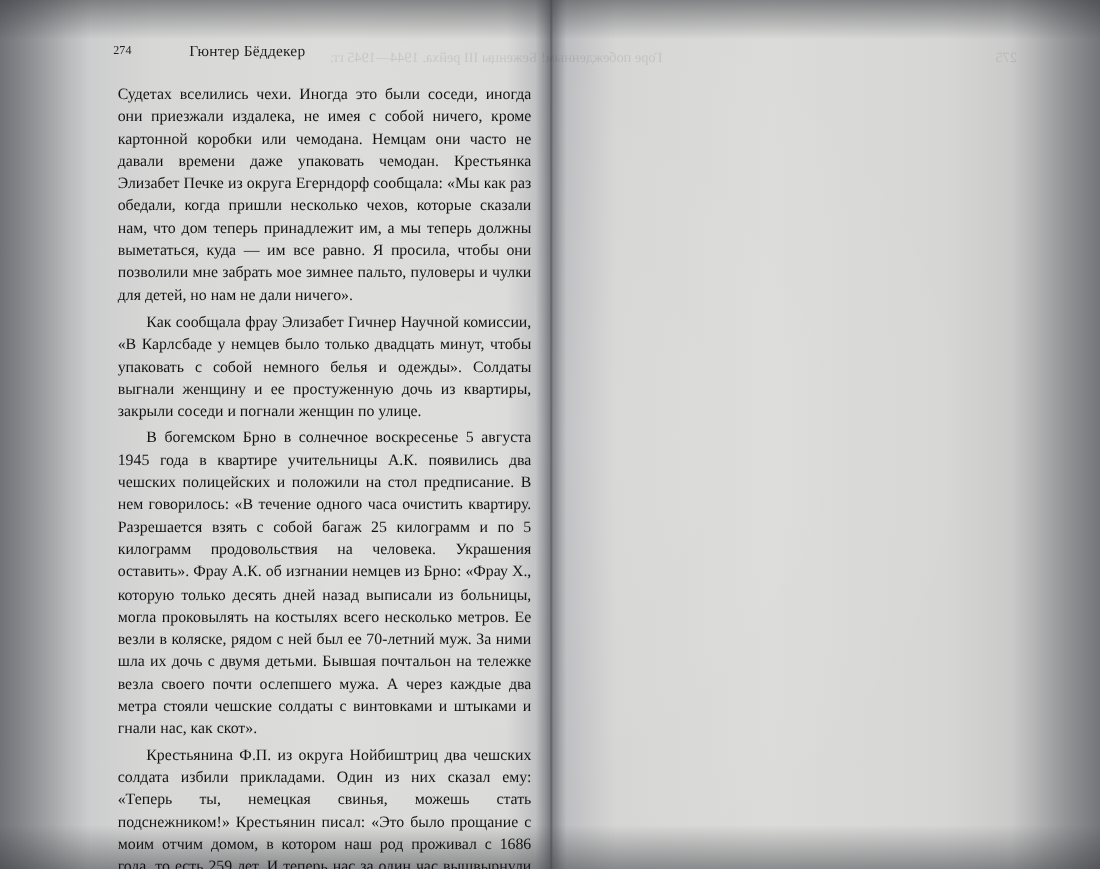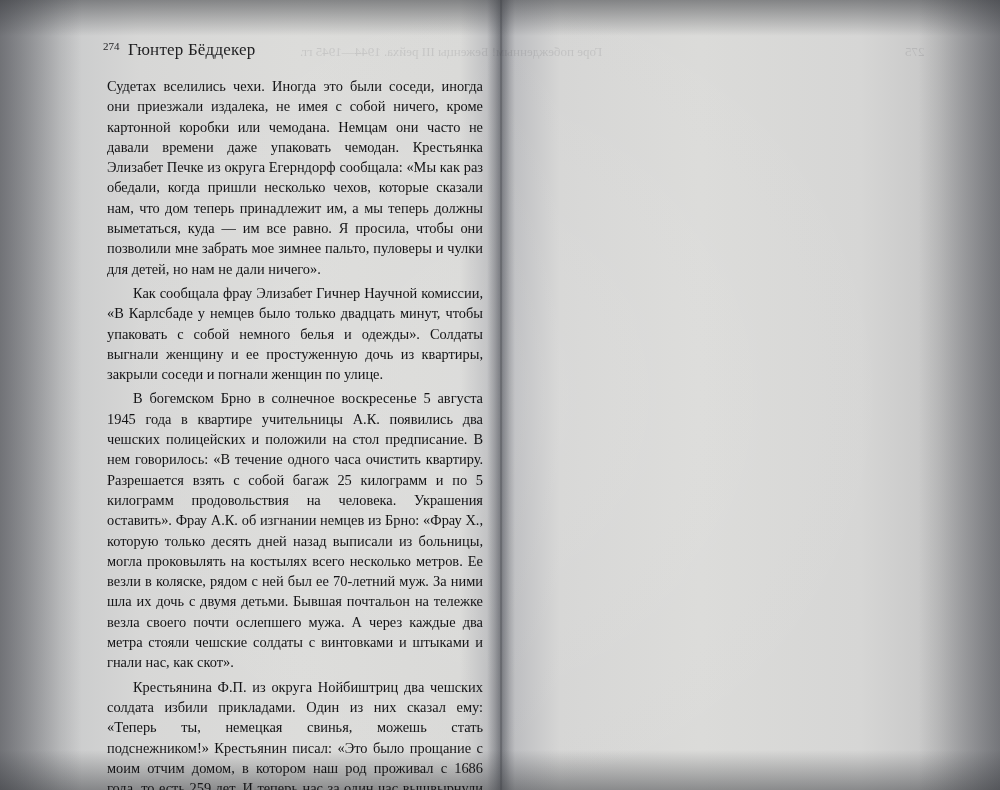--- a/index.html
+++ b/index.html
@@ -44,23 +44,24 @@
     top: 0;
     height: 790px;
   }
   .page-left { left: 0; width: 500px; }
   .page-right { left: 500px; width: 500px; }
 
   .header {
     position: absolute;
     top: 40px;
     height: 18px;
-    font-size: 17px;
+    font-size: 14px;
     color: #1e1e20;
     white-space: nowrap;
+    margin-left: 44px;
   }
   .folio {
     position: absolute;
     top: 40px;
     font-size: 11px;
     color: #1e1e20;
     font-family: "Liberation Serif", serif;
   }
   .hdr-left-title {
     left: 128px;

